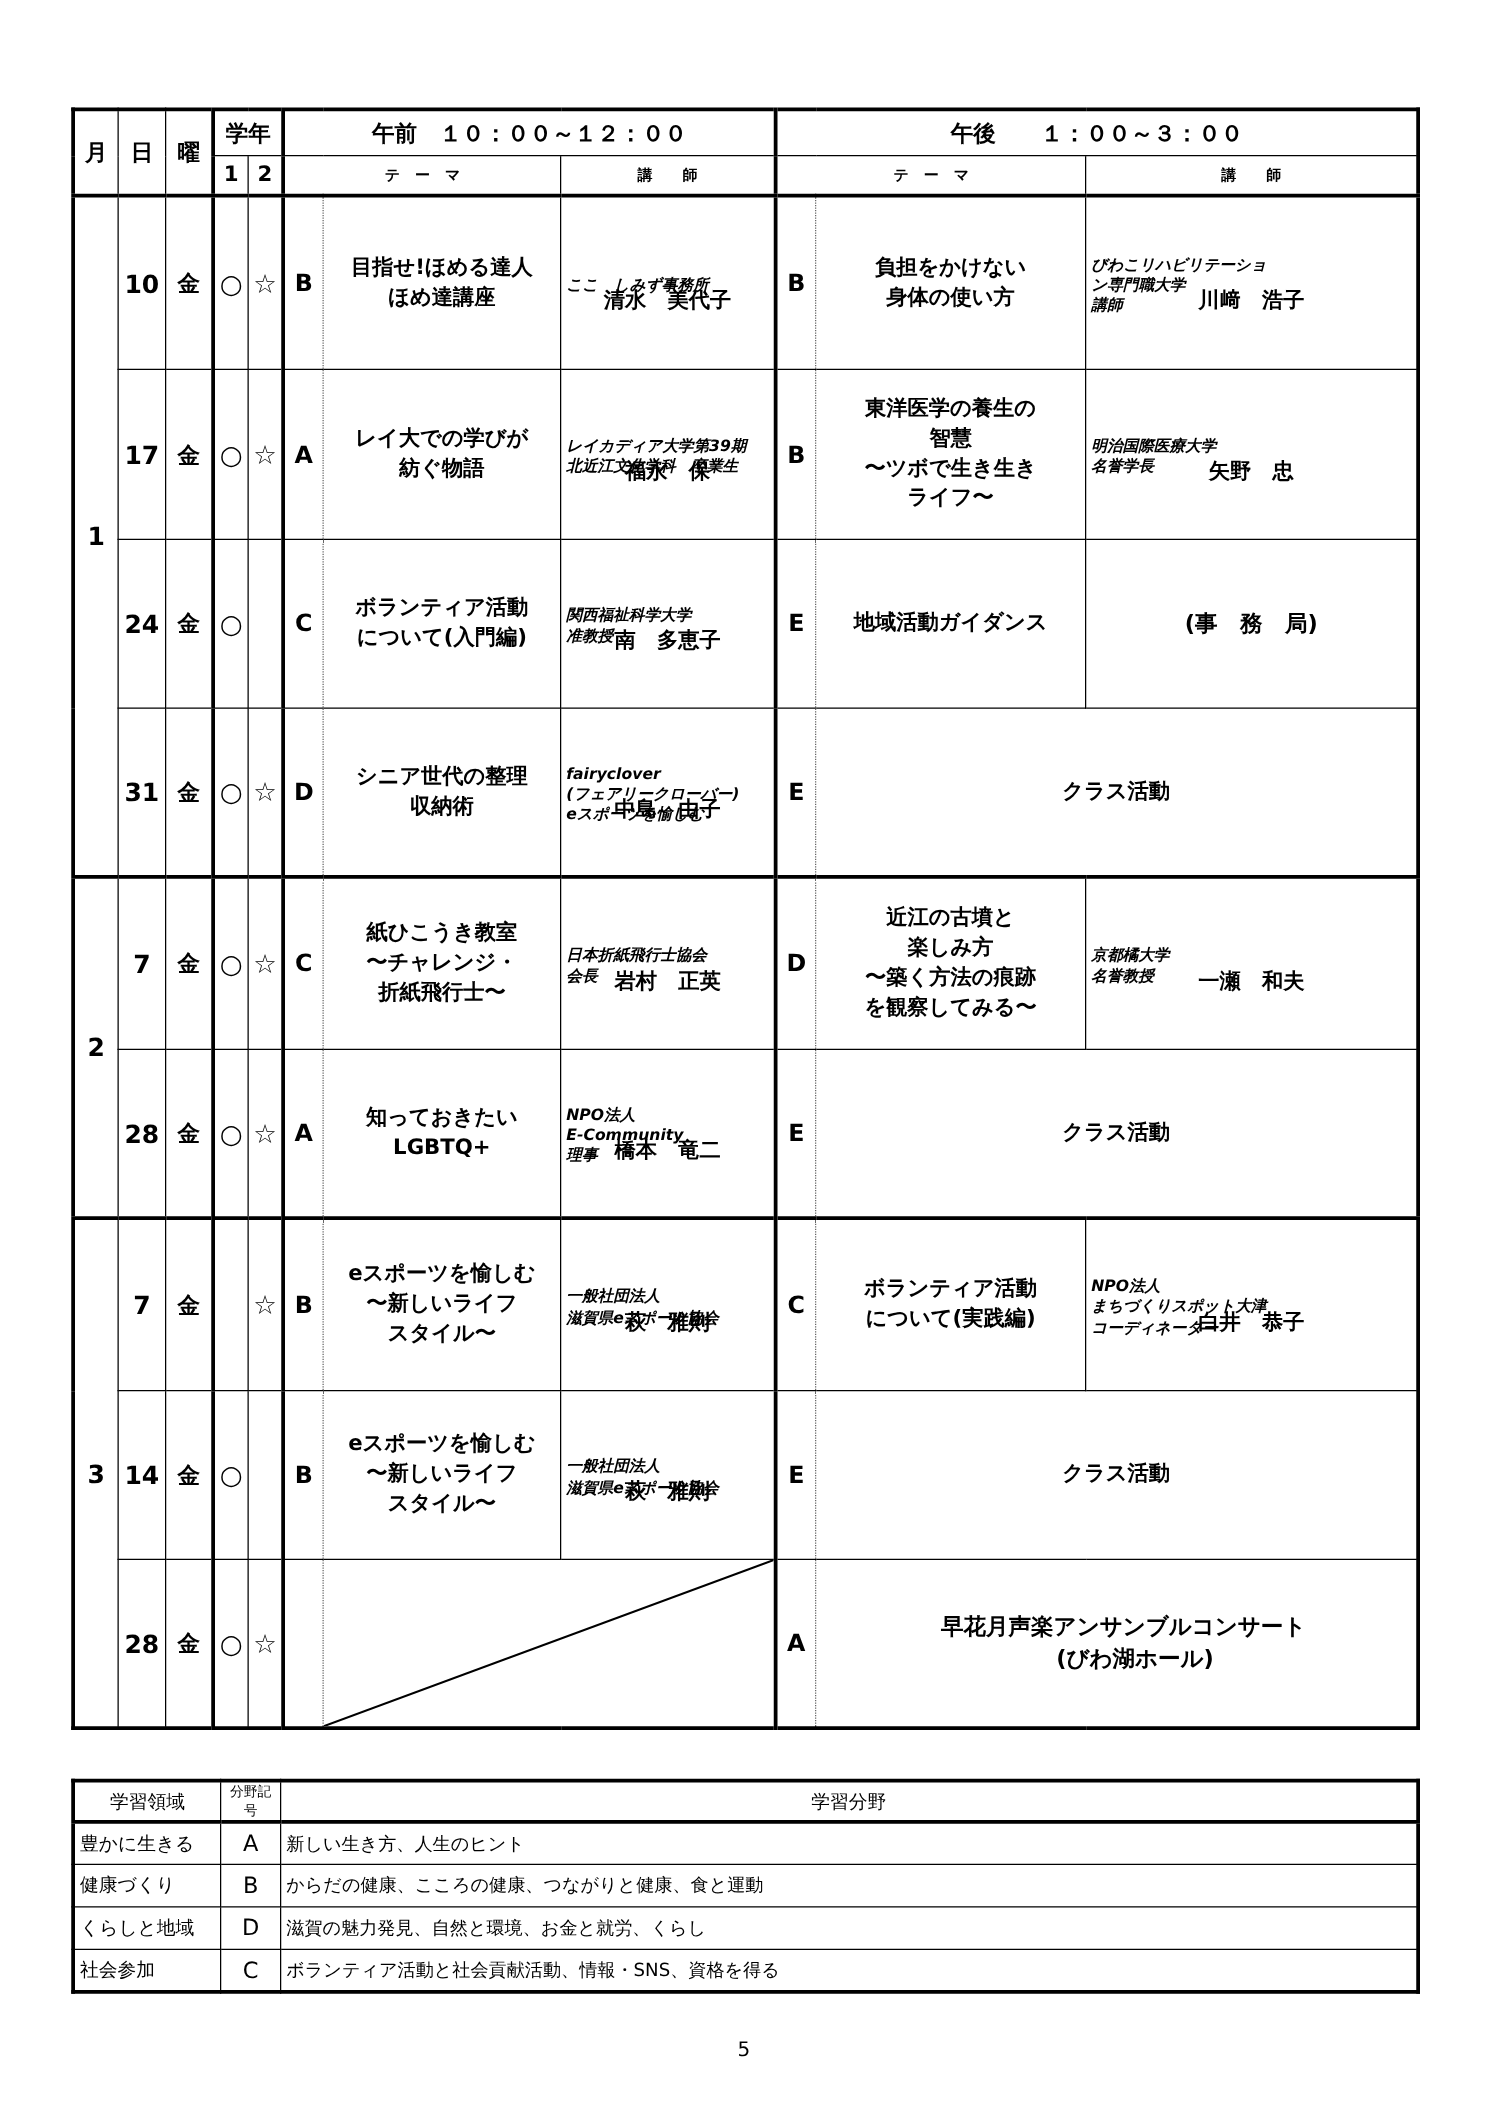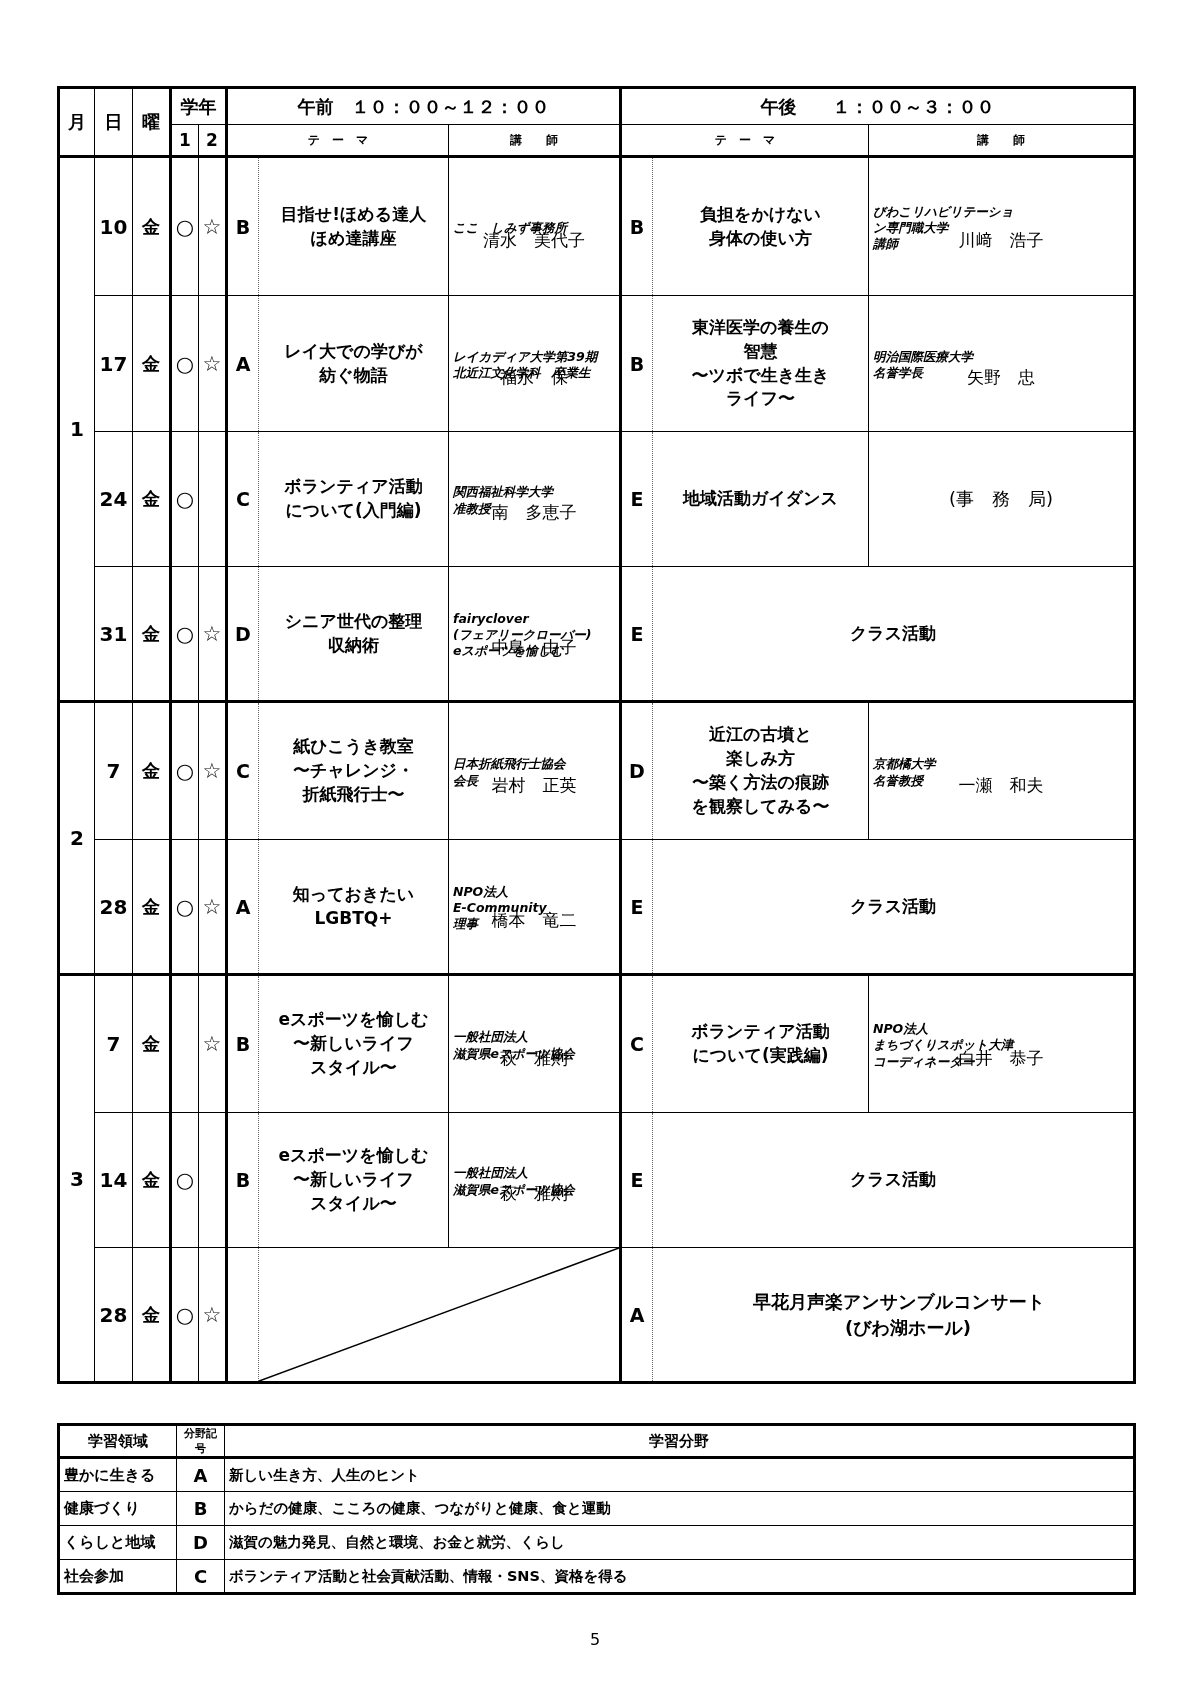--- a/index.html
+++ b/index.html
@@ -41,36 +41,36 @@
     padding:4px 2px 4px 8px; white-space:pre-line;
   }
   .c-lect { position:relative; vertical-align:top; text-align:left; }
   .c-lect .aff {
     font-size:12.5px; line-height:1.3; padding:3px 2px 0 4px;
     white-space:pre-line; text-align:left; font-weight:700;font-style:italic;
   }
   .c-lect .name {
     position:absolute; left:0; right:0; top:60%;
     transform:translateY(-50%);
-    text-align:center; font-size:17px; font-weight:400;
+    text-align:center; font-size:17px; font-weight:700;
   }
   .c-lect .name.mid { top:50%; font-size:18px; }
 
   .c-diag { position:relative; padding:0; }
   .c-diag svg { position:absolute; left:0; top:0; width:100%; height:100%; display:block; }
 
   
   table.legend {
     position:absolute; left:57px; top:1423px;
     border-collapse:collapse; table-layout:fixed;
     border:3px solid #000;
   }
   .legend th, .legend td {
     border:1.5px solid #000; padding:0 4px; overflow:hidden;
-    font-weight:700; vertical-align:middle;
+    font-weight:400; vertical-align:middle;
   }
   .legend .bb3 { border-bottom:3px solid #000; }
   .lg-h-area  { font-size:15px; text-align:center; }
   .lg-h-code  { font-size:11px; text-align:center; }
   .lg-h-field { font-size:15px; text-align:center; }
   .lg-area  { font-size:15px; text-align:left; }
   .lg-code  { font-size:18px; text-align:center; }
   .lg-field { font-size:14.5px; text-align:left; }
 
   .page-number {

